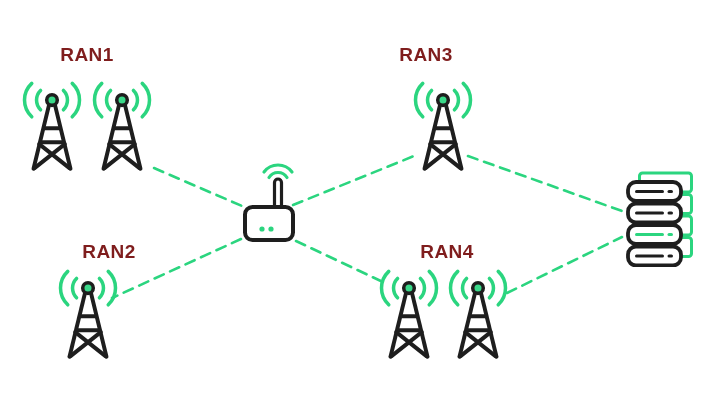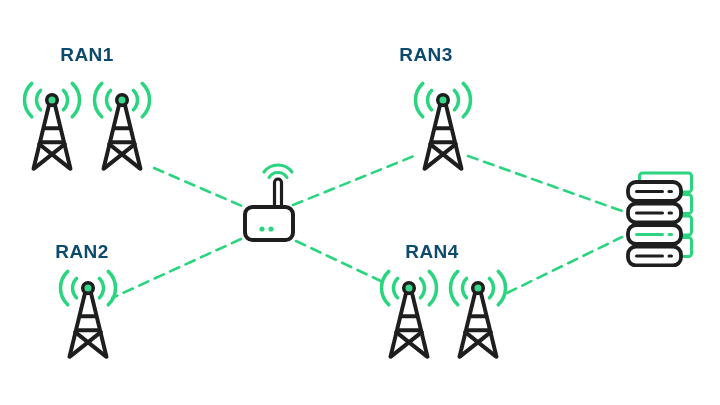--- a/index.html
+++ b/index.html
@@ -5,21 +5,21 @@
   html,body{margin:0;padding:0}
   body{
     width:720px;height:405px;background:#ffffff;
     font-family:"Liberation Sans",sans-serif;
     position:relative;overflow:hidden;
   }
   .stage{position:absolute;inset:0}
   .abs{position:absolute}
   .label{
     position:absolute;
-    color:#0c4a6e;
+    color:#7f1d1d;
     font-size:19px;
     font-weight:600;
     letter-spacing:.4px;
     line-height:20px;
     transform:translateX(-50%);
     white-space:nowrap;
   }
 </style>
 </head>
 <body>
@@ -60,31 +60,31 @@
   </svg>
 
   <div class="label" style="left:87px;top:45px">RAN1</div>
   <svg class="abs" style="left:8px;top:78px" width="88" height="97" viewBox="0 0 100 110">
       <use href="#sym-tower"></use>
     </svg>
   <svg class="abs" style="left:78px;top:78px" width="88" height="97" viewBox="0 0 100 110">
       <use href="#sym-tower"></use>
     </svg>
 
-  <div class="label" style="left:82px;top:242px">RAN2</div>
+  <div class="label" style="left:109px;top:242px">RAN2</div>
   <svg class="abs" style="left:44px;top:266px" width="88" height="97" viewBox="0 0 100 110">
       <use href="#sym-tower"></use>
     </svg>
 
   <div class="label" style="left:426px;top:45px">RAN3</div>
   <svg class="abs" style="left:399px;top:78px" width="88" height="97" viewBox="0 0 100 110">
       <use href="#sym-tower"></use>
     </svg>
 
-  <div class="label" style="left:432px;top:242px">RAN4</div>
+  <div class="label" style="left:447px;top:242px">RAN4</div>
   <svg class="abs" style="left:365px;top:266px" width="88" height="97" viewBox="0 0 100 110">
       <use href="#sym-tower"></use>
     </svg>
   <svg class="abs" style="left:434px;top:266px" width="88" height="97" viewBox="0 0 100 110">
       <use href="#sym-tower"></use>
     </svg>
 
   <svg class="abs" style="left:240px;top:158px" width="64" height="88" viewBox="0 0 64 88">
     <g stroke="#2bd57f" stroke-width="3.2" fill="none" stroke-linecap="round">
       <path d="M 24 14 A 17.5 17.5 0 0 1 52 14"></path>

